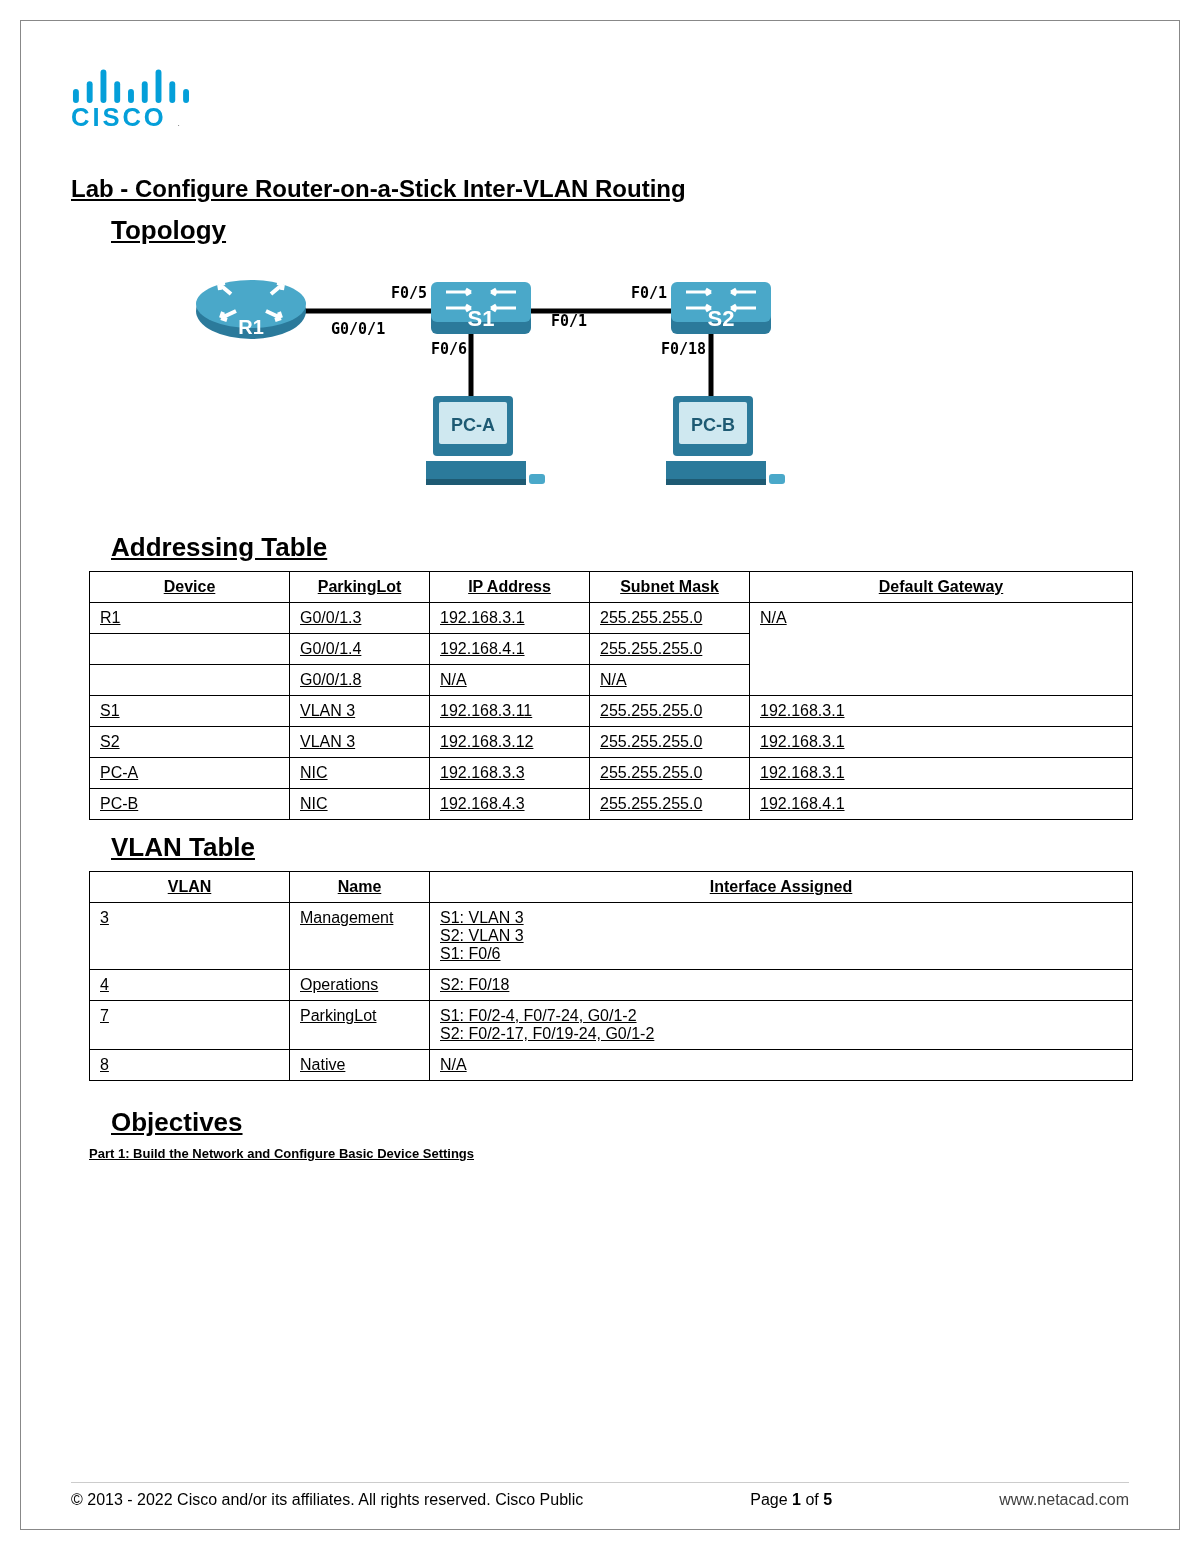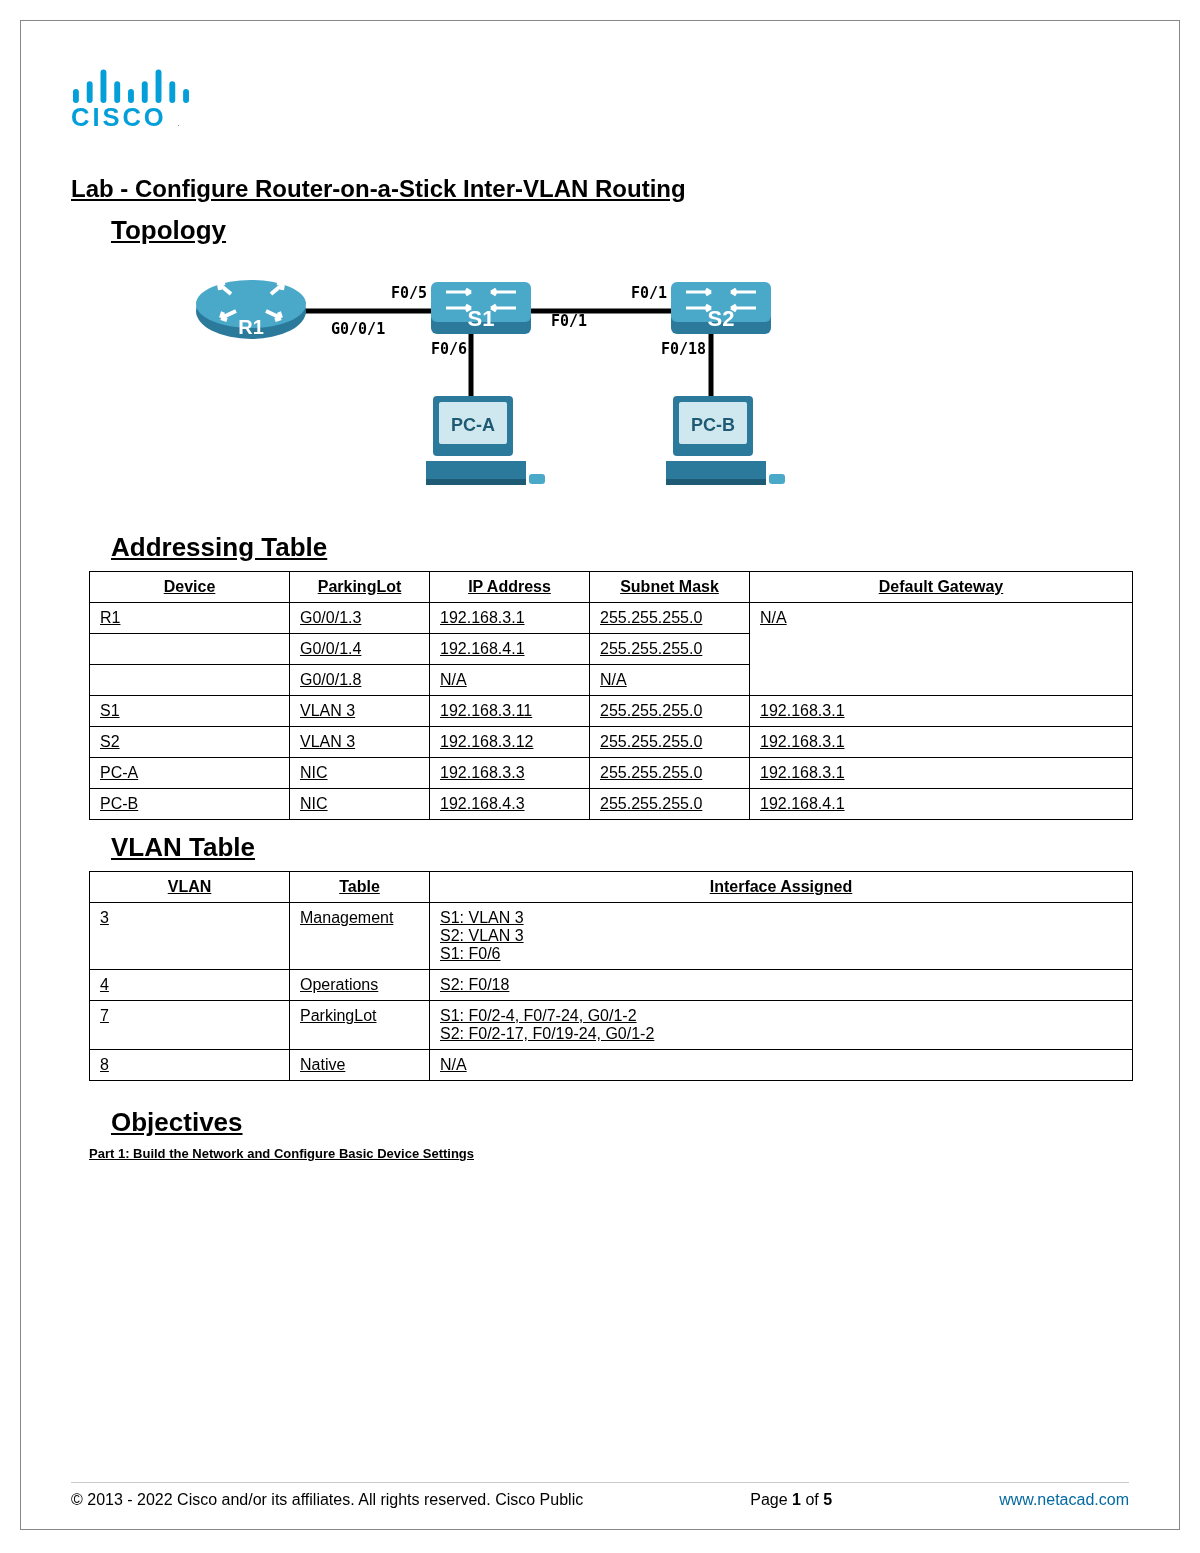--- a/index.html
+++ b/index.html
@@ -63,21 +63,21 @@
     position: absolute;
     bottom: 20px;
     left: 50px;
     right: 50px;
     border-top: 1px solid #ccc;
     padding-top: 8px;
     font-size: 16px;
     display: flex;
     justify-content: space-between;
   }
-  .footer .url { color: #0369a1; }
+  .footer .url { color: #404040; }
   .interface-lbl { font-family: "Lucida Console", Monaco, monospace; font-size: 15px; font-weight: bold; }
 </style>
 </head>
 <body>
 
 <div class="page">
 
   <div class="cisco-logo">
     <span>
       <svg class="logo-svg" viewBox="0 0 120 70">
@@ -247,21 +247,21 @@
 
   <table class="data">
     <colgroup>
       <col style="width:200px">
         <col style="width:140px">
         <col>
     </colgroup>
     <thead>
         <tr id="vlan-head">
           <th>VLAN</th>
-          <th>Table</th>
+          <th>Name</th>
           <th>Interface Assigned</th>
         </tr>
       </thead>
     <tbody id="vlan-body">
         <tr>
           <td>3</td>
           <td>Management</td>
           <td>S1: VLAN 3<br>S2: VLAN 3<br>S1: F0/6</td>
         </tr>
         <tr>

